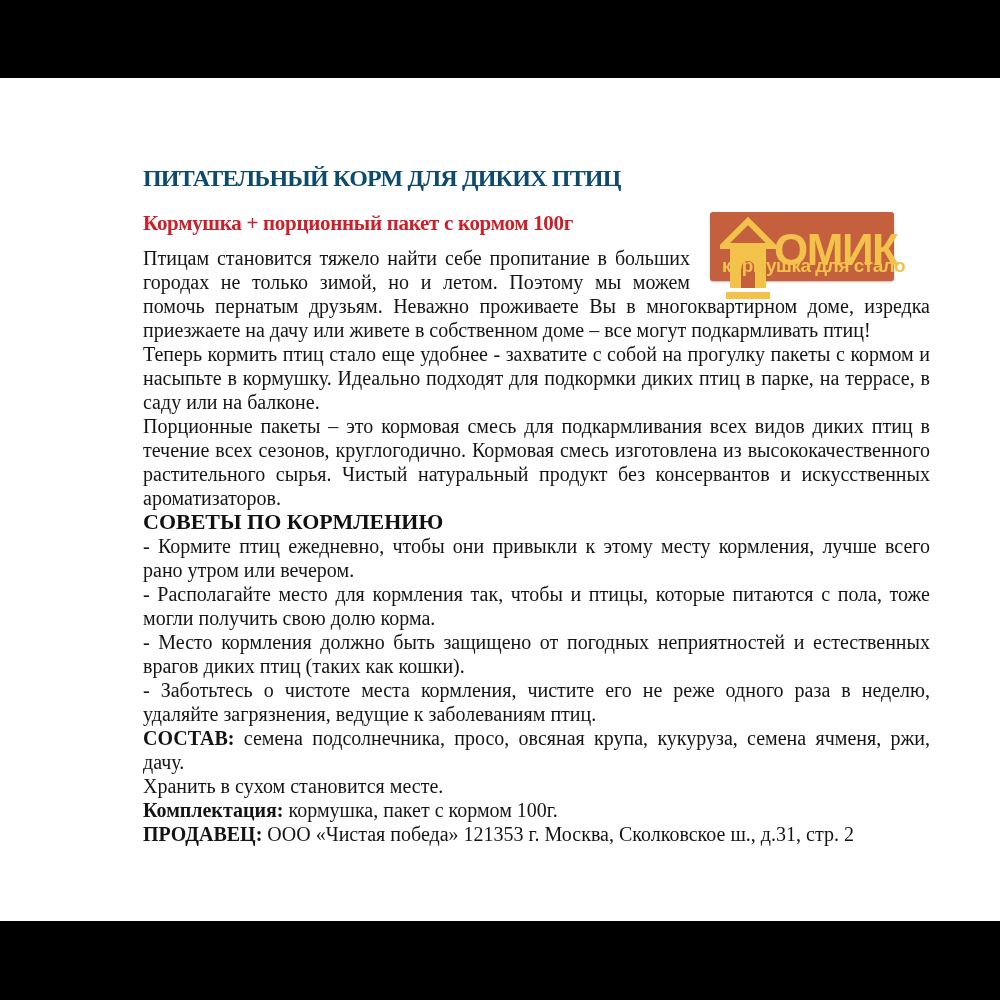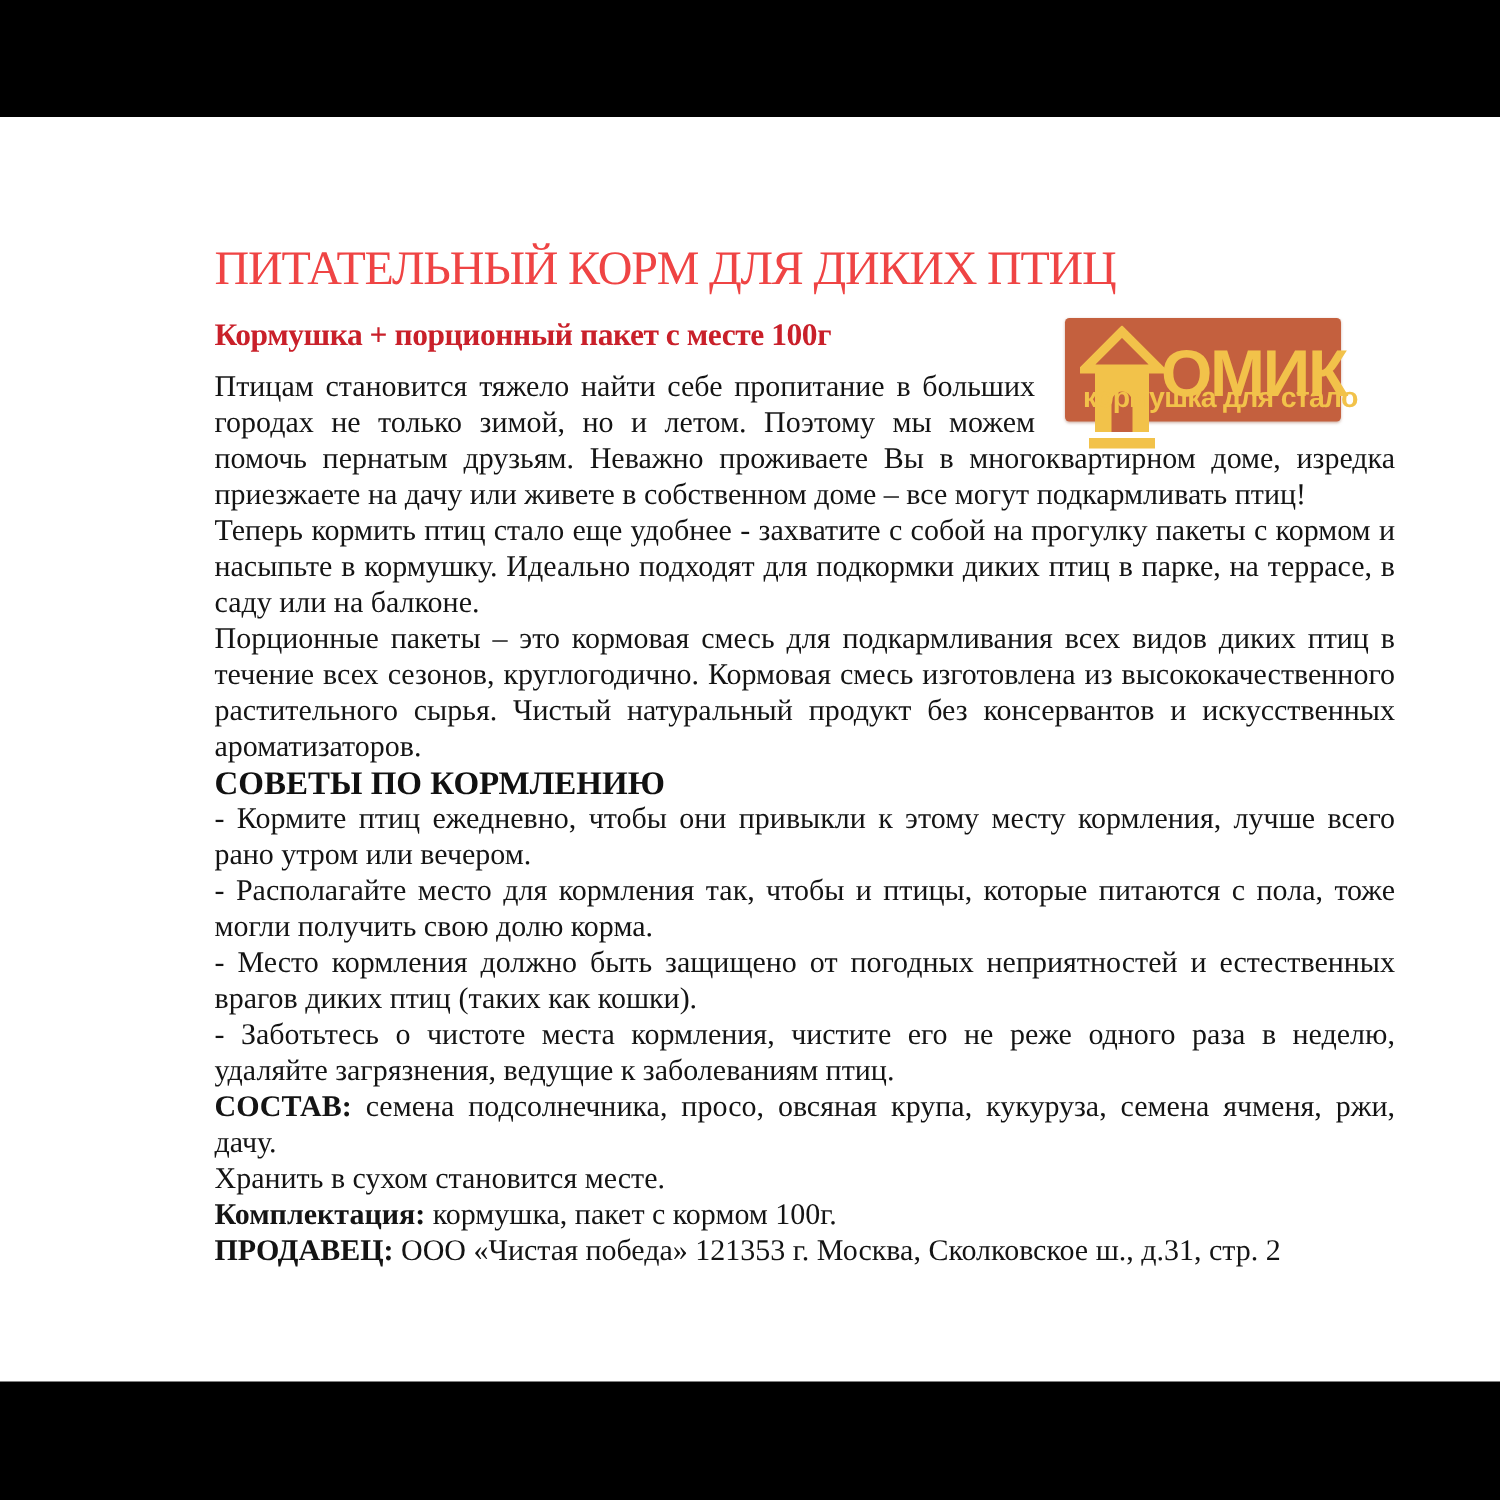--- a/index.html
+++ b/index.html
@@ -14,25 +14,25 @@
     position: absolute;
     left: 0; top: 78px;
     width: 1000px; height: 843px;
     background: #ffffff;
   }
   .content {
     padding: 88px 70px 0 143px;
     color: #141414;
   }
   h1.title {
-    font-size: 32px;
+    font-size: 24px;
     line-height: 24px;
-    font-weight: normal;
+    font-weight: bold;
     letter-spacing: -0.8px;
-    color: #ef4444;
+    color: #0c4a6e;
     margin: 0 0 22px 0;
   }
   .subtitle {
     font-size: 21px;
     line-height: 22px;
     font-weight: bold;
     letter-spacing: -0.3px;
     color: #c9202a;
     margin: 0 0 12px 0;
   }
@@ -90,21 +90,21 @@
       <svg class="logo-house" width="56" height="84" viewBox="0 0 56 84">
         <polygon points="28,4 3,29 53,29" fill="none" stroke="#f2c24a" stroke-width="6" stroke-linejoin="miter"></polygon>
         <rect x="10" y="29" width="36" height="42" fill="#f2c24a"></rect>
         <path d="M21,71 V52 a7,8 0 0 1 14,0 V71 Z" fill="#c4603e"></path>
         <rect x="6" y="75" width="44" height="7" fill="#f2c24a"></rect>
       </svg>
       <div class="logo-word">ОМИК</div>
       <div class="logo-tagline">кормушка для стало</div>
     </div>
 
-    <div class="subtitle">Кормушка + порционный пакет с месте 100г</div>
+    <div class="subtitle">Кормушка + порционный пакет с кормом 100г</div>
 
     <p class="body-text">Птицам становится тяжело найти себе пропитание в больших городах не только зимой, но и летом. Поэтому мы можем помочь пернатым друзьям. Неважно проживаете Вы в многоквартирном доме, изредка приезжаете на дачу или живете в собственном доме – все могут подкармливать птиц!</p>
     <p class="body-text">Теперь кормить птиц стало еще удобнее - захватите с собой на прогулку пакеты с кормом и насыпьте в кормушку. Идеально подходят для подкормки диких птиц в парке, на террасе, в саду или на балконе.</p>
     <p class="body-text">Порционные пакеты – это кормовая смесь для подкармливания всех видов диких птиц в течение всех сезонов, круглогодично. Кормовая смесь изготовлена из высококачественного растительного сырья. Чистый натуральный продукт без консервантов и искусственных ароматизаторов.</p>
 
     <h2 class="section-heading">СОВЕТЫ ПО КОРМЛЕНИЮ</h2>
     <p class="tip">- Кормите птиц ежедневно, чтобы они привыкли к этому месту кормления, лучше всего рано утром или вечером.</p>
     <p class="tip">- Располагайте место для кормления так, чтобы и птицы, которые питаются с пола, тоже могли получить свою долю корма.</p>
     <p class="tip">- Место кормления должно быть защищено от погодных неприятностей и естественных врагов диких птиц (таких как кошки).</p>
     <p class="tip">- Заботьтесь о чистоте места кормления, чистите его не реже одного раза в неделю, удаляйте загрязнения, ведущие к заболеваниям птиц.</p>

